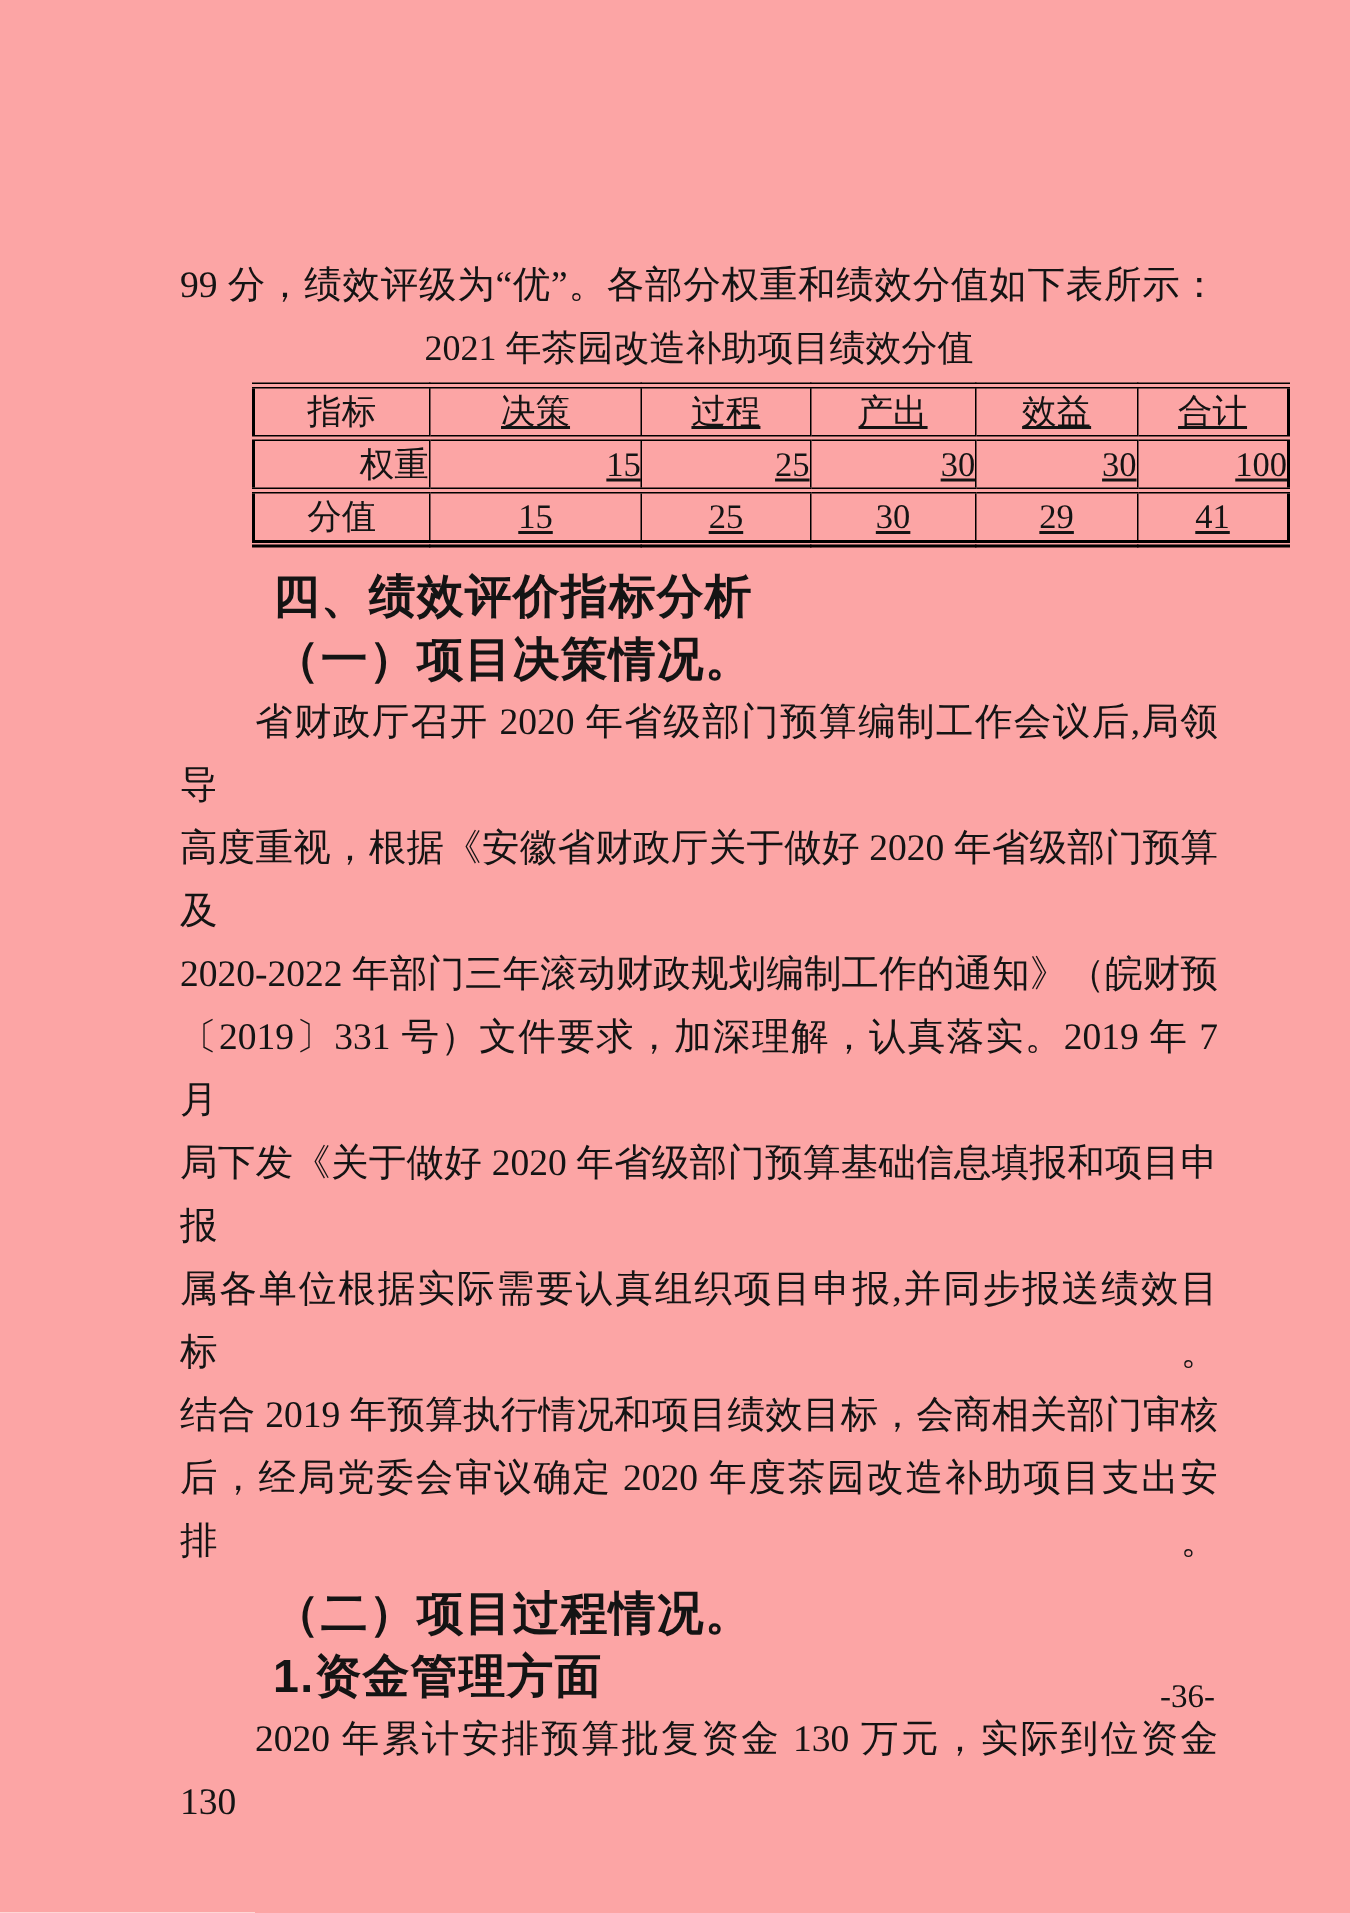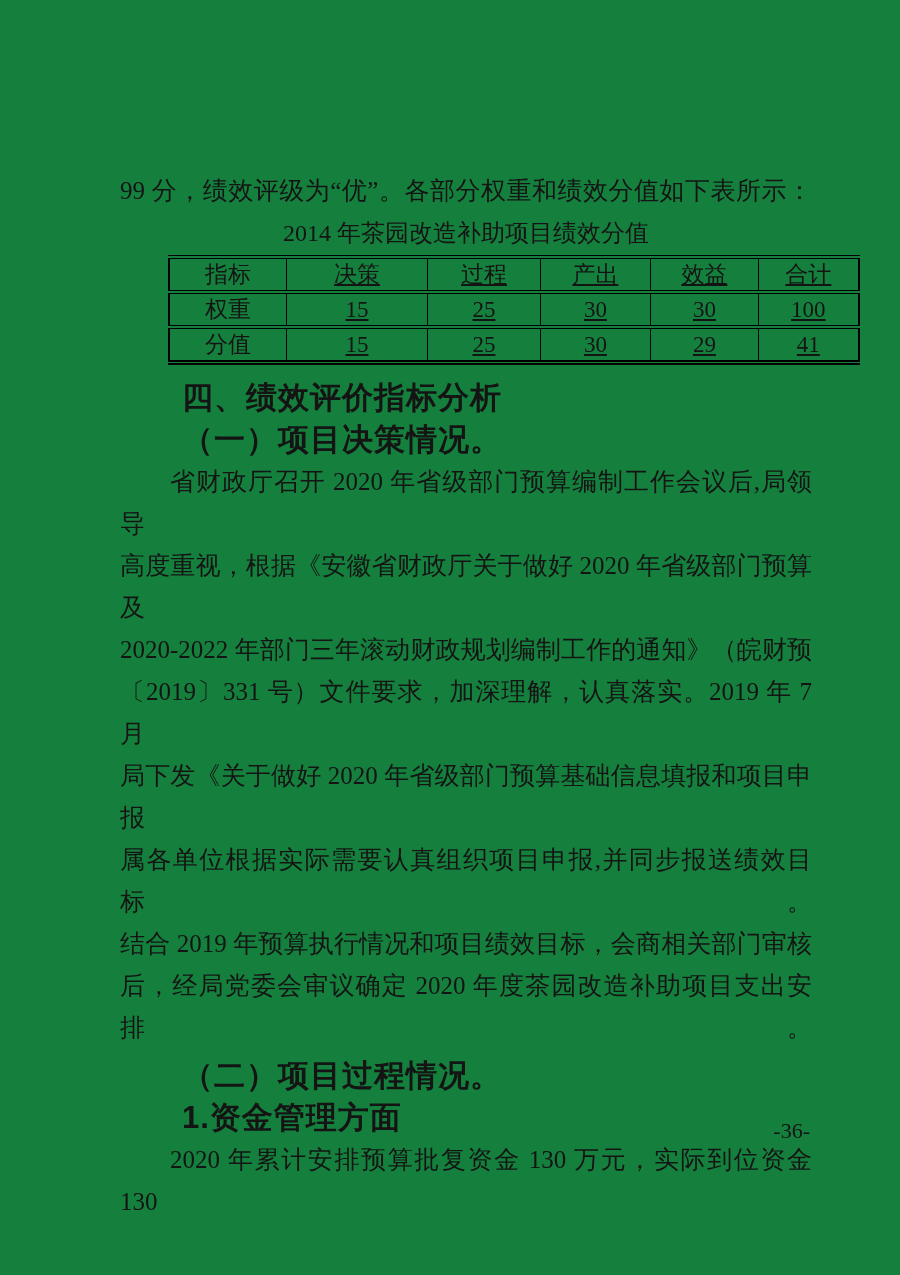--- a/index.html
+++ b/index.html
@@ -4,21 +4,21 @@
 <style>
   html, body {
     margin: 0;
     padding: 0;
     background: #ffffff;
   }
   .page {
     position: relative;
     width: 900px;
     height: 1275px;
-    background: #15803d;
+    background: #fca5a5;
     overflow: hidden;
     font-family: "Liberation Serif", "DejaVu Serif", serif;
     color: #141414;
   }
   .content {
     position: absolute;
     left: 120px;
     top: 170px;
     width: 692px;
   }
@@ -48,21 +48,21 @@
   }
   table.score-table th, table.score-table td {
     text-align: center;
     vertical-align: middle;
     font-size: 23px;
     font-weight: normal;
     padding: 0;
   }
   table.score-table th { height: 29px; border-bottom: 4px double #000; }
   table.score-table td { height: 30px; }
-  table.score-table tbody tr:first-child td { border-bottom: 4px double #000; }
+  table.score-table tbody tr:first-child td { border-bottom: 4px double #000; text-align: right; }
   table.score-table th + th,
   table.score-table td + td { border-left: 1.5px solid #000; text-decoration: underline; }
   .heading {
     font-size: 31px;
     line-height: 42px;
     font-weight: 700;
     font-family: "Liberation Sans", "DejaVu Sans", sans-serif;
     text-indent: 2em;
     letter-spacing: 1px;
   }
@@ -77,21 +77,21 @@
   }
 </style>
 </head>
 <body>
 
 <div class="page">
   <div class="content">
 
     <div class="line jl">99 分，绩效评级为“优”。各部分权重和绩效分值如下表所示：</div>
 
-    <div class="table-title">2014 年茶园改造补助项目绩效分值</div>
+    <div class="table-title">2021 年茶园改造补助项目绩效分值</div>
 
     <table class="score-table">
       <colgroup>
         <col style="width:17%">
         <col style="width:20.5%">
         <col style="width:16.3%">
         <col style="width:16%">
         <col style="width:15.6%">
         <col style="width:14.6%">
       </colgroup>

